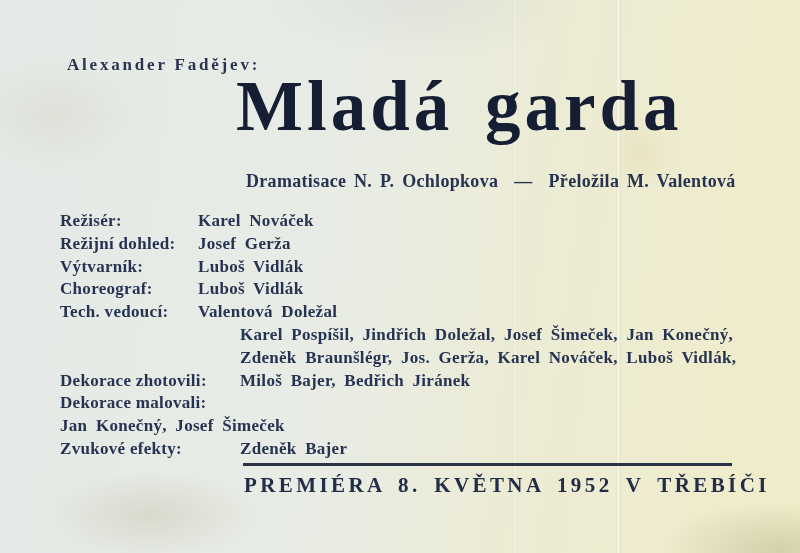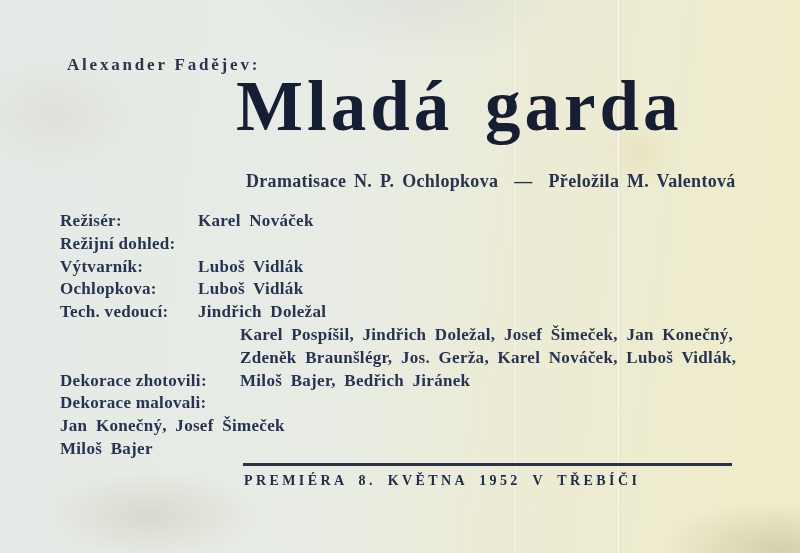--- a/index.html
+++ b/index.html
@@ -46,21 +46,21 @@
   .credit-label{flex:0 0 auto;white-space:nowrap;}
   .g1 .credit-label{width:138px;}
   .g2 .credit-label{width:180px;}
   .credit-value{word-spacing:4px;white-space:nowrap;}
   .divider-rule{
     position:absolute;left:243px;top:463px;width:489px;height:2.5px;
     background:#2a3246;
   }
   .premiere-line{
     position:absolute;left:244px;top:473px;
-    font-size:14px;font-weight:bold;letter-spacing:3.4px;word-spacing:5px;
+    font-size:21px;font-weight:bold;letter-spacing:3.4px;word-spacing:5px;
     color:#222d48;white-space:nowrap;
   }
 </style>
 </head>
 <body>
 
 <div class="paper"></div>
 <div class="crease c1"></div>
 <div class="crease c2"></div>
 
@@ -72,46 +72,48 @@
   <span>Dramatisace N. P. Ochlopkova</span><span class="dash">—</span><span>Přeložila M. Valentová</span>
 </div>
 
 <div class="credits">
   <div class="credit-row g1">
     <div class="credit-label">Režisér:</div>
     <div class="credit-value">Karel Nováček</div>
   </div>
   <div class="credit-row g1">
     <div class="credit-label">Režijní dohled:</div>
+    <div class="credit-value">Josef Gerža</div>
   </div>
   <div class="credit-row g1">
     <div class="credit-label">Výtvarník:</div>
     <div class="credit-value">Luboš Vidlák</div>
   </div>
   <div class="credit-row g1">
-    <div class="credit-label">Ochlopkova:</div>
+    <div class="credit-label">Choreograf:</div>
     <div class="credit-value">Luboš Vidlák</div>
   </div>
   <div class="credit-row g1">
     <div class="credit-label">Tech. vedoucí:</div>
-    <div class="credit-value">Jindřich Doležal</div>
+    <div class="credit-value">Valentová Doležal</div>
   </div>
   <div class="credit-row g2">
     <div class="credit-label">Dekorace zhotovili:</div>
     <div class="credit-value">
       <div>Karel Pospíšil, Jindřich Doležal, Josef Šimeček, Jan Konečný,</div>
       <div>Zdeněk Braunšlégr, Jos. Gerža, Karel Nováček, Luboš Vidlák,</div>
       <div>Miloš Bajer, Bedřich Jiránek</div>
     </div>
   </div>
   <div class="credit-row g2">
     <div class="credit-label">Dekorace malovali:</div>
   </div>
   <div class="credit-row g2">
     <div class="credit-value">Jan Konečný, Josef Šimeček</div>
   </div>
   <div class="credit-row g2">
-    <div class="credit-value">Miloš Bajer</div>
+    <div class="credit-label">Zvukové efekty:</div>
+    <div class="credit-value">Zdeněk Bajer</div>
   </div>
 </div>
 
 <div class="divider-rule"></div>
 <div class="premiere-line">PREMIÉRA 8. KVĚTNA 1952 V TŘEBÍČI</div>
 
 </body></html>

